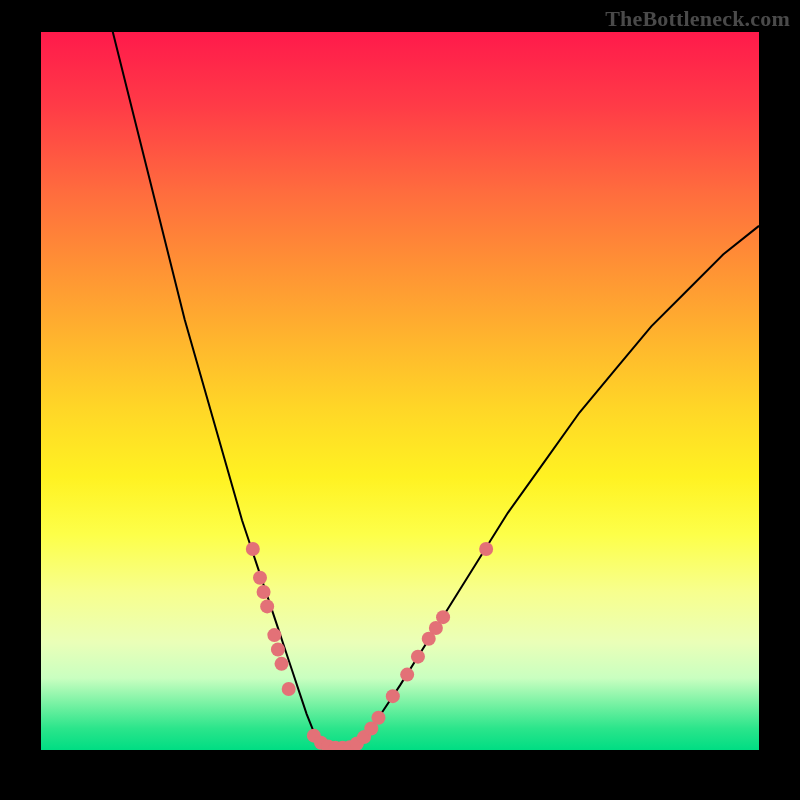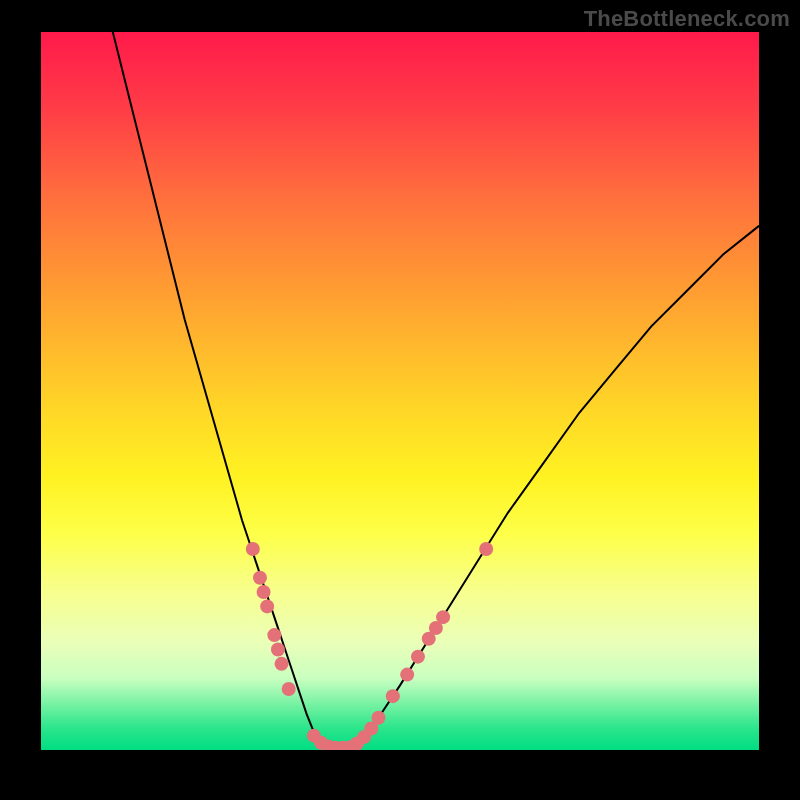--- a/index.html
+++ b/index.html
@@ -19,20 +19,21 @@
   }
   .watermark {
     position: absolute;
     top: 6px;
     right: 10px;
     color: #4a4a4a;
     font-size: 22px;
     font-weight: 600;
     letter-spacing: 0.2px;
     z-index: 10;
+    font-family: Liberation Serif, serif;
   }
   .plot-area {
     position: absolute;
     left: 41px;
     top: 32px;
     width: 718px;
     height: 718px;
     
     background: linear-gradient(to bottom,
       #ff1a4b 0%,

